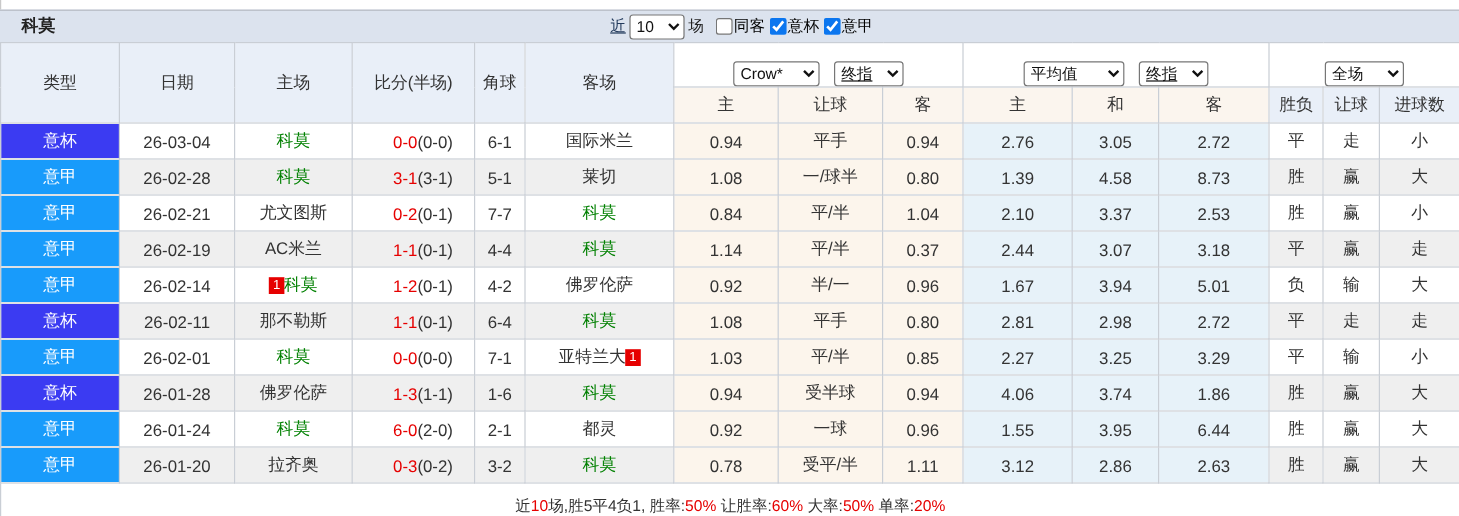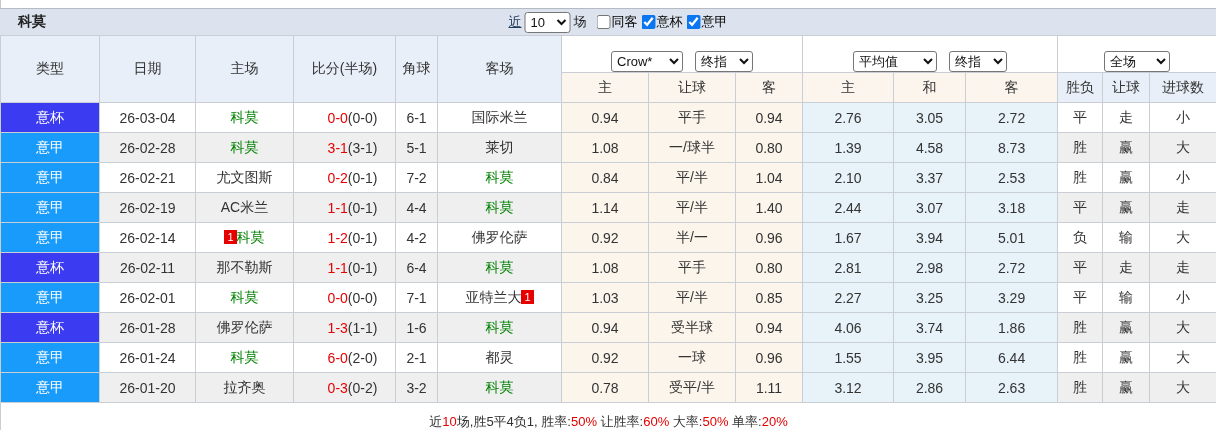--- a/index.html
+++ b/index.html
@@ -14,21 +14,21 @@
     display:flex; align-items:center; position:relative; font-size:13px; color:#222;}
   .titlebar .title{font-weight:bold; font-size:14px; color:#222; padding-left:18px;}
   .controls{position:absolute; left:calc(50% + 10px); transform:translateX(-50%);
     display:flex; align-items:center; white-space:nowrap; font-size:13px;}
   .controls .near{color:#223a5c; text-decoration:underline; cursor:pointer; margin-right:3px;}
   .controls .unit{margin:0 6px 0 3px;}
   select{font-family:"Liberation Sans","DejaVu Sans",sans-serif; font-size:13px; height:21px;
     border:1px solid #767676; border-radius:3px; background:#fff; color:#111; padding:0 1px;}
   .sel-count{min-width:46px;}
   .sel-book{min-width:72px;}
-  .sel-idx{min-width:58px;}
+  .sel-idx{min-width:58px;text-decoration:underline;}
   .sel-avg{min-width:84px;}
   .sel-scope{min-width:66px;}
   input[type=checkbox]{width:14px; height:14px; accent-color:#0b76ef; vertical-align:-2px; margin:0 1px 0 4px;}
   .cb-label{color:#000000;}
 
   table.grid{width:1216px; border-collapse:collapse; table-layout:fixed; border:1px solid #9aa2ac;}
   .grid th,.grid td{border:1px solid #c9ced5; text-align:center; vertical-align:middle;
     font-size:14px; font-weight:normal; color:#333; padding:0; overflow:hidden; white-space:nowrap;}
   .grid thead tr{height:30px;}
   .hl{background:var(--headerbg); color:#223a5c;}
@@ -166,42 +166,42 @@
     <td class="lblue">8.73</td>
     <td class="res-red">胜</td>
     <td class="res-red">赢</td>
     <td class="res-red">大</td>
   </tr>
         <tr>
     <td class="c-type jia">意甲</td>
     <td>26-02-21</td>
     <td><span class="">尤文图斯</span></td>
     <td><span class="ft">0-2</span><span class="ht">(0-1)</span></td>
-    <td>7-2</td>
+    <td>7-7</td>
     <td><span class="team-green">科莫</span></td>
     <td class="cream">0.84</td>
     <td class="cream">平/半</td>
     <td class="cream">1.04</td>
     <td class="lblue">2.10</td>
     <td class="lblue">3.37</td>
     <td class="lblue">2.53</td>
     <td class="res-red">胜</td>
     <td class="res-red">赢</td>
     <td class="res-blue">小</td>
   </tr>
         <tr>
     <td class="c-type jia">意甲</td>
     <td>26-02-19</td>
     <td><span class="">AC米兰</span></td>
     <td><span class="ft">1-1</span><span class="ht">(0-1)</span></td>
     <td>4-4</td>
     <td><span class="team-green">科莫</span></td>
     <td class="cream">1.14</td>
     <td class="cream">平/半</td>
-    <td class="cream">1.40</td>
+    <td class="cream">0.37</td>
     <td class="lblue">2.44</td>
     <td class="lblue">3.07</td>
     <td class="lblue">3.18</td>
     <td class="res-green">平</td>
     <td class="res-red">赢</td>
     <td class="res-green">走</td>
   </tr>
         <tr>
     <td class="c-type jia">意甲</td>
     <td>26-02-14</td>

